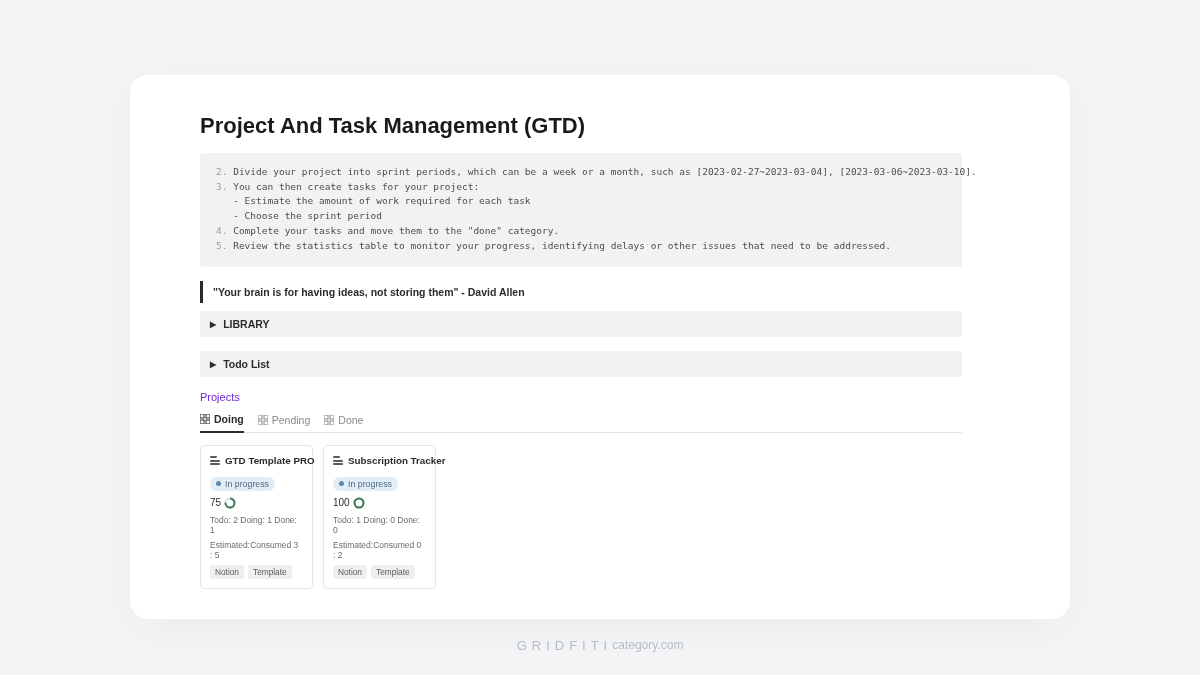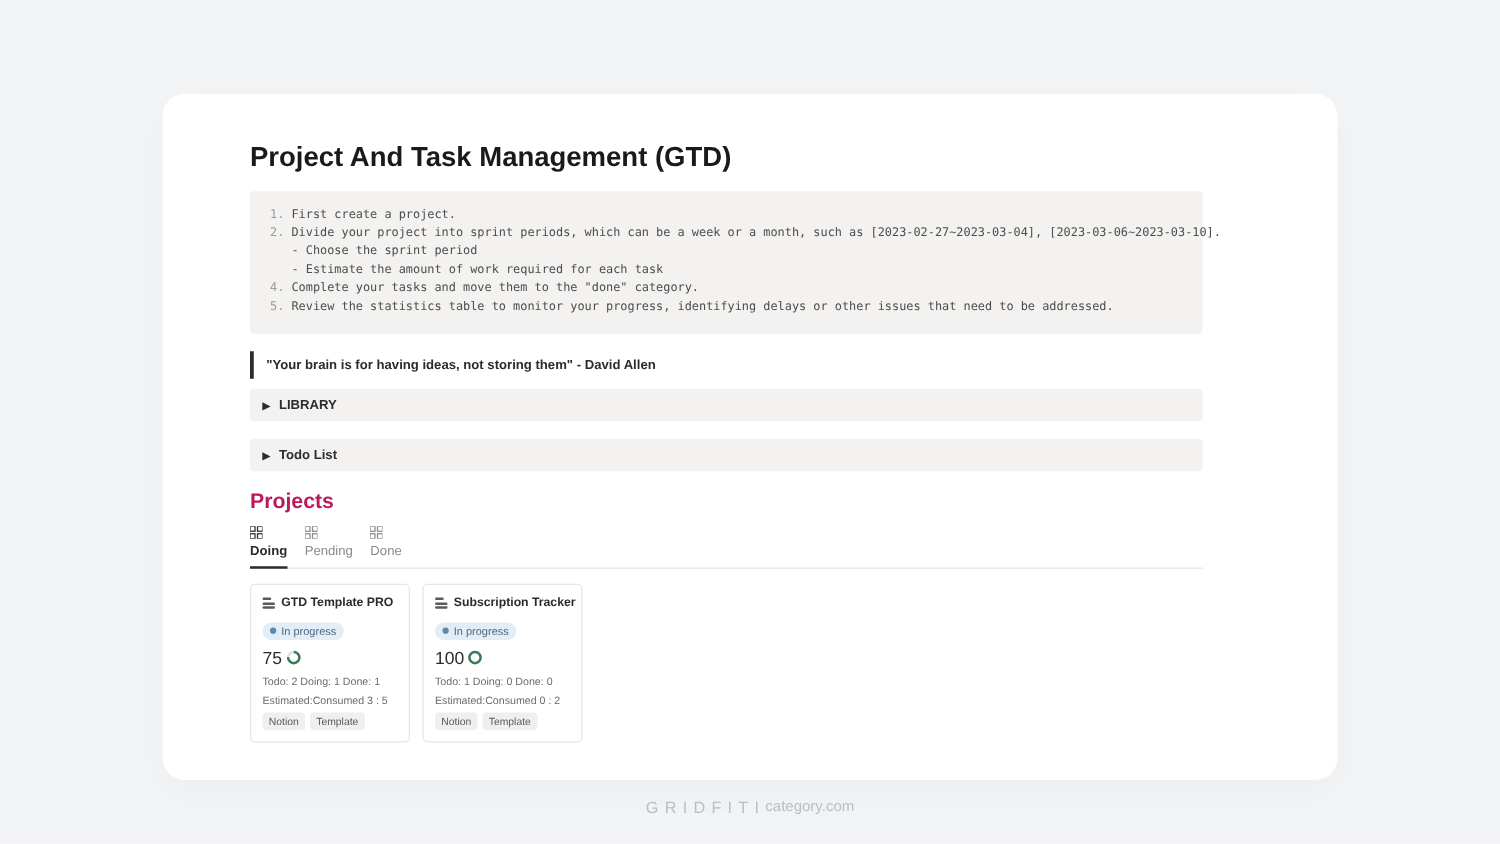--- a/index.html
+++ b/index.html
@@ -62,57 +62,56 @@
       color: #2b2b2b;
       margin-bottom: 14px;
       cursor: pointer;
     }
     .toggle-arrow {
       font-size: 8px;
       color: #2b2b2b;
     }
 
     .section-heading {
-      font-size: 17px;
-      font-weight: 700;
-      color: #be185d;
+      font-size: 11px;
+      font-weight: 400;
+      color: #6d28d9;
       margin-bottom: 10px;
     }
 
     .tabs {
       display: flex;
       gap: 14px;
       border-bottom: 1px solid #e5e5e5;
       margin-bottom: 12px;
     }
     .tab {
       display: flex;
-      align-items: flex-start;
+      align-items: center;
       gap: 4px;
       font-size: 10.5px;
       padding-bottom: 6px;
       color: #8a8a8a;
       cursor: pointer;
-      flex-direction: column;
     }
     .tab.active {
       color: #2b2b2b;
       font-weight: 600;
       border-bottom: 2px solid #2b2b2b;
       margin-bottom: -1px;
     }
     .tab-icon { width: 10px; height: 10px; display: inline-block; }
     .tab-icon svg { width: 100%; height: 100%; display: block; }
 
     .projects-row {
       display: flex;
       gap: 10px;
     }
     .project-card {
-      width: 128px;
+      width: 113px;
       border: 1px solid #e6e6e6;
       border-radius: 4px;
       padding: 9px 9px;
       background: #fff;
     }
     .pc-head {
       display: flex;
       align-items: center;
       gap: 5px;
       margin-bottom: 6px;
@@ -143,21 +142,21 @@
       border-radius: 9px;
       margin-bottom: 6px;
     }
     .status-pill .dot {
       width: 5px; height: 5px; border-radius: 50%; background: #5b89b0;
     }
     .progress-row {
       display: flex;
       align-items: center;
       gap: 3px;
-      font-size: 14px;
+      font-size: 10px;
       color: #2b2b2b;
       margin-bottom: 6px;
     }
     .ring {
       width: 12px; height: 12px;
     }
     .meta {
       font-size: 8.5px;
       color: #6b6b6b;
       margin-bottom: 5px;
@@ -193,24 +192,24 @@
       font-weight: 500;
     }
   </style>
 </head>
 <body>
 
 <div class="card">
   <h1 class="page-title">Project And Task Management (GTD)</h1>
 
   <div class="guide-box">
-    <div class="guide-line"><span class="guide-num">1. </span><span>First create a project.</span></div>
     <div class="guide-line"><span class="guide-num">2. </span><span>Divide your project into sprint periods, which can be a week or a month, such as [2023-02-27~2023-03-04], [2023-03-06~2023-03-10].</span></div>
+    <div class="guide-line"><span class="guide-num">3. </span><span>You can then create tasks for your project:</span></div>
+    <div class="guide-line">   <span>- Estimate the amount of work required for each task</span></div>
     <div class="guide-line">   <span>- Choose the sprint period</span></div>
-    <div class="guide-line">   <span>- Estimate the amount of work required for each task</span></div>
     <div class="guide-line"><span class="guide-num">4. </span><span>Complete your tasks and move them to the "done" category.</span></div>
     <div class="guide-line"><span class="guide-num">5. </span><span>Review the statistics table to monitor your progress, identifying delays or other issues that need to be addressed.</span></div>
   </div>
 
   <div class="quote-bar">"Your brain is for having ideas, not storing them" - David Allen</div>
 
   <div class="toggle-row">
     <span class="toggle-arrow">▶</span>
     <span>LIBRARY</span>
   </div>

